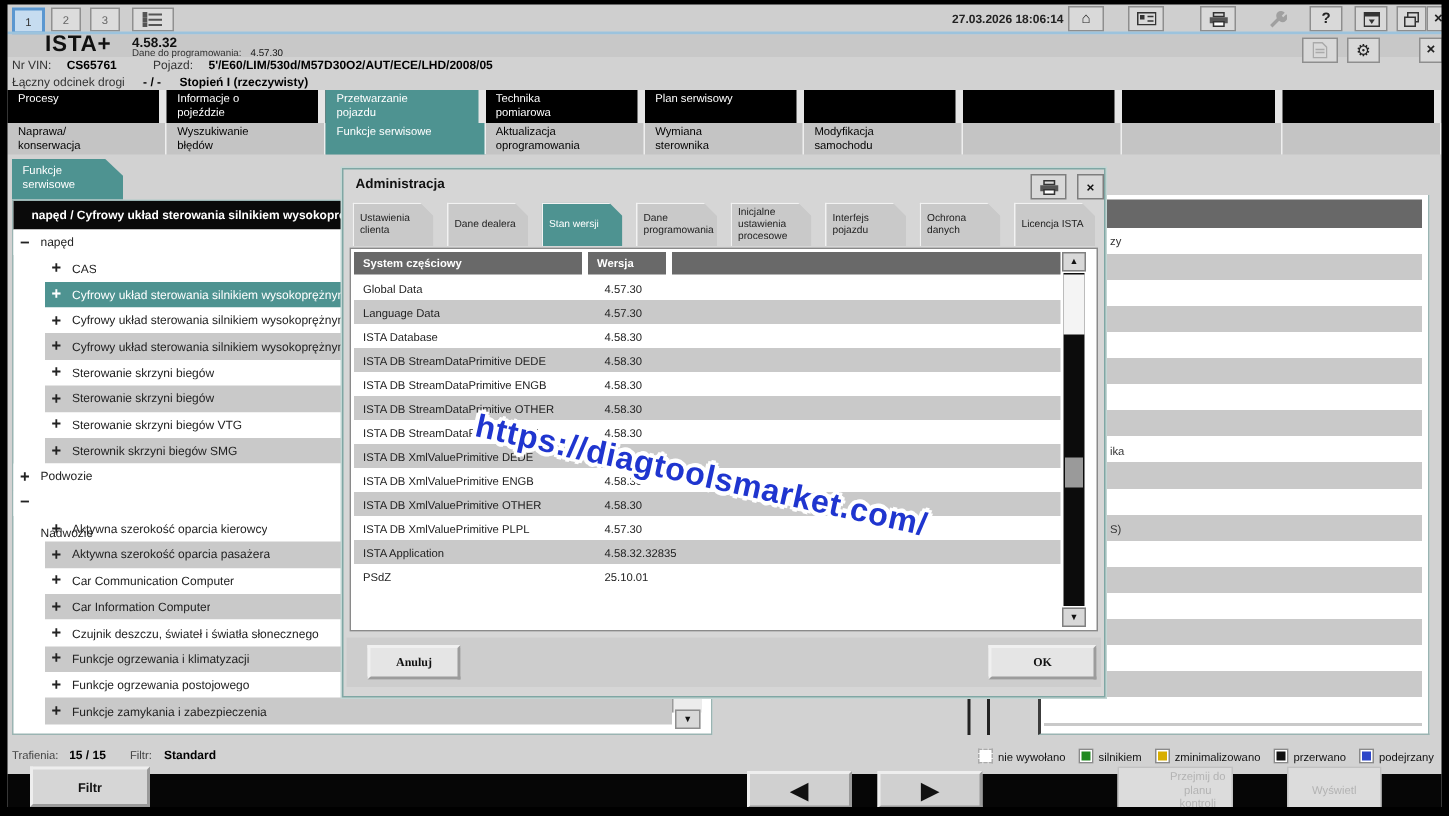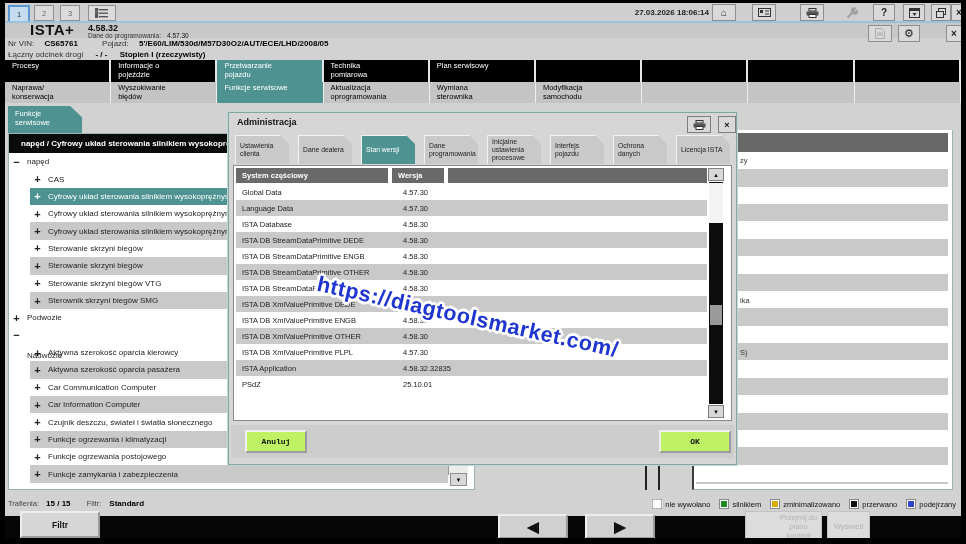--- a/index.html
+++ b/index.html
@@ -25,21 +25,21 @@
   #progline{left:88px;top:32px;font-size:6.5px;color:#333;}
   #progver{margin-left:6px;color:#111;}
   
   .inforow{font-size:8px;color:#333;}
   .b{font-weight:bold;color:#000;}
   
   .menurow{left:5px;width:956px;display:flex;}
   .mcell{width:106.2px;height:100%;box-sizing:border-box;border-right:1px solid #ddd;
          font-size:7.5px;line-height:8.5px;padding:2px 0 0 7px;white-space:pre-line;overflow:hidden;}
   #menu1{top:60px;height:22px;background:#000;}
-  #menu1 .mcell{color:#fff;border-right:2px solid #e5e5e5;}
+  #menu1 .mcell{color:#fff;border-right:5px solid #e5e5e5;}
   #menu2{top:82px;height:21px;background:#c4c4c4;}
   #menu2 .mcell{color:#000;border-right:1px solid #efefef;}
   .mactive{background:#4e9391 !important;color:#fff !important;}
   #sidetab{left:8px;top:106px;width:74px;height:28px;background:#4e9391;color:#fff;
            font-size:7.5px;line-height:9px;padding:3px 0 0 7px;box-sizing:border-box;white-space:pre-line;
            clip-path:polygon(0 0,84% 0,100% 40%,100% 100%,0 100%);}
   
   #treepanel{left:8px;top:133px;width:467px;height:357px;background:#fff;border:1px solid #9ab4b2;box-sizing:border-box;}
   #treeheader{left:0;top:0;width:439px;height:19px;background:#0a0a0a;color:#fff;font-weight:bold;
               font-size:8px;display:flex;align-items:center;padding-left:12px;box-sizing:border-box;}
@@ -80,23 +80,23 @@
   .vrow.alt{background:#c9c9c9;}
   .vname{width:155px;padding-left:6px;}
   .vver{padding-left:6px;}
   #vscroll{left:474px;top:2px;width:16px;height:250px;}
   .sbtn{position:absolute;left:0;width:16px;height:13px;background:#d8d8d8;border:1px solid #808080;
         box-sizing:border-box;font-size:6px;display:flex;align-items:center;justify-content:center;}
   #strack{position:absolute;left:1px;top:14px;width:14px;height:222px;background:#0c0c0c;}
   #sthumb{position:absolute;left:0;top:1px;width:14px;height:40px;background:#f4f4f4;}
   #sgray{position:absolute;left:1px;top:123px;width:12px;height:20px;background:#9a9a9a;}
   #dlgbuttons{left:2px;top:312px;width:503px;height:33px;background:#cdcdcd;}
-  .bevelbtn{position:absolute;top:5px;height:23px;background:#bef264;border:2px outset #f0f0f0;
+  .bevelbtn{position:absolute;top:5px;height:23px;background:#e5e5e5;border:2px outset #f0f0f0;
             font-size:8px;font-weight:bold;display:flex;align-items:center;justify-content:center;box-sizing:border-box;
-            font-family:Liberation Mono, monospace;}
+            font-family:Liberation Serif, serif;}
   
   #watermark{left:320px;top:272px;z-index:60;transform:rotate(12.5deg);transform-origin:0 0;
              font-size:21.5px;font-weight:bold;letter-spacing:0.5px;color:#1f35cf;white-space:nowrap;
              text-shadow:-2px -2px 0 #fff,2px -2px 0 #fff,-2px 2px 0 #fff,2px 2px 0 #fff,
                          -3px 0 0 #fff,3px 0 0 #fff,0 -3px 0 #fff,0 3px 0 #fff;}
   
   #hitline{left:8px;top:499px;font-size:7.5px;color:#444;}
   #blackbar{left:5px;top:516px;width:956px;height:22px;background:#060606;z-index:5;}
   .footbtn{position:absolute;z-index:6;background:#d6d6d6;border:2px outset #eee;box-sizing:border-box;
            display:flex;align-items:center;justify-content:center;font-weight:bold;}
@@ -360,21 +360,21 @@
   <div class="abs" id="blackbar"></div>
   <div class="footbtn" style="left:20px;top:511px;width:80px;height:27px;font-size:8.5px;">Filtr</div>
   <div class="footbtn" style="left:498px;top:514px;width:70px;height:25px;font-size:15px;background:#d0d0d0;">
       <span id="backglyph">◀</span>
     </div>
   <div class="footbtn" style="left:585px;top:514px;width:70px;height:25px;font-size:15px;background:#d0d0d0;">
       <span id="fwdglyph">▶</span>
     </div>
   <div class="footbtn disabled" style="left:745px;top:511px;width:77px;height:30px;white-space:pre-line;padding-left:30px;">Przejmij do planu
 kontroli</div>
-  <div class="footbtn disabled" style="left:827px;top:511px;width:43px;height:30px;">Wyświetl</div>
+  <div class="footbtn disabled" style="left:858px;top:511px;width:63px;height:30px;">Wyświetl</div>
   <div class="abs" id="legend">
       <div class="litem">
         <div class="lbox dashed"></div>
         <div>nie wywołano</div>
       </div>
       <div class="litem">
         <div class="lbox">
           <div class="ldot" style="background: rgb(31, 138, 31);"></div>
         </div>
         <div>silnikiem</div>

